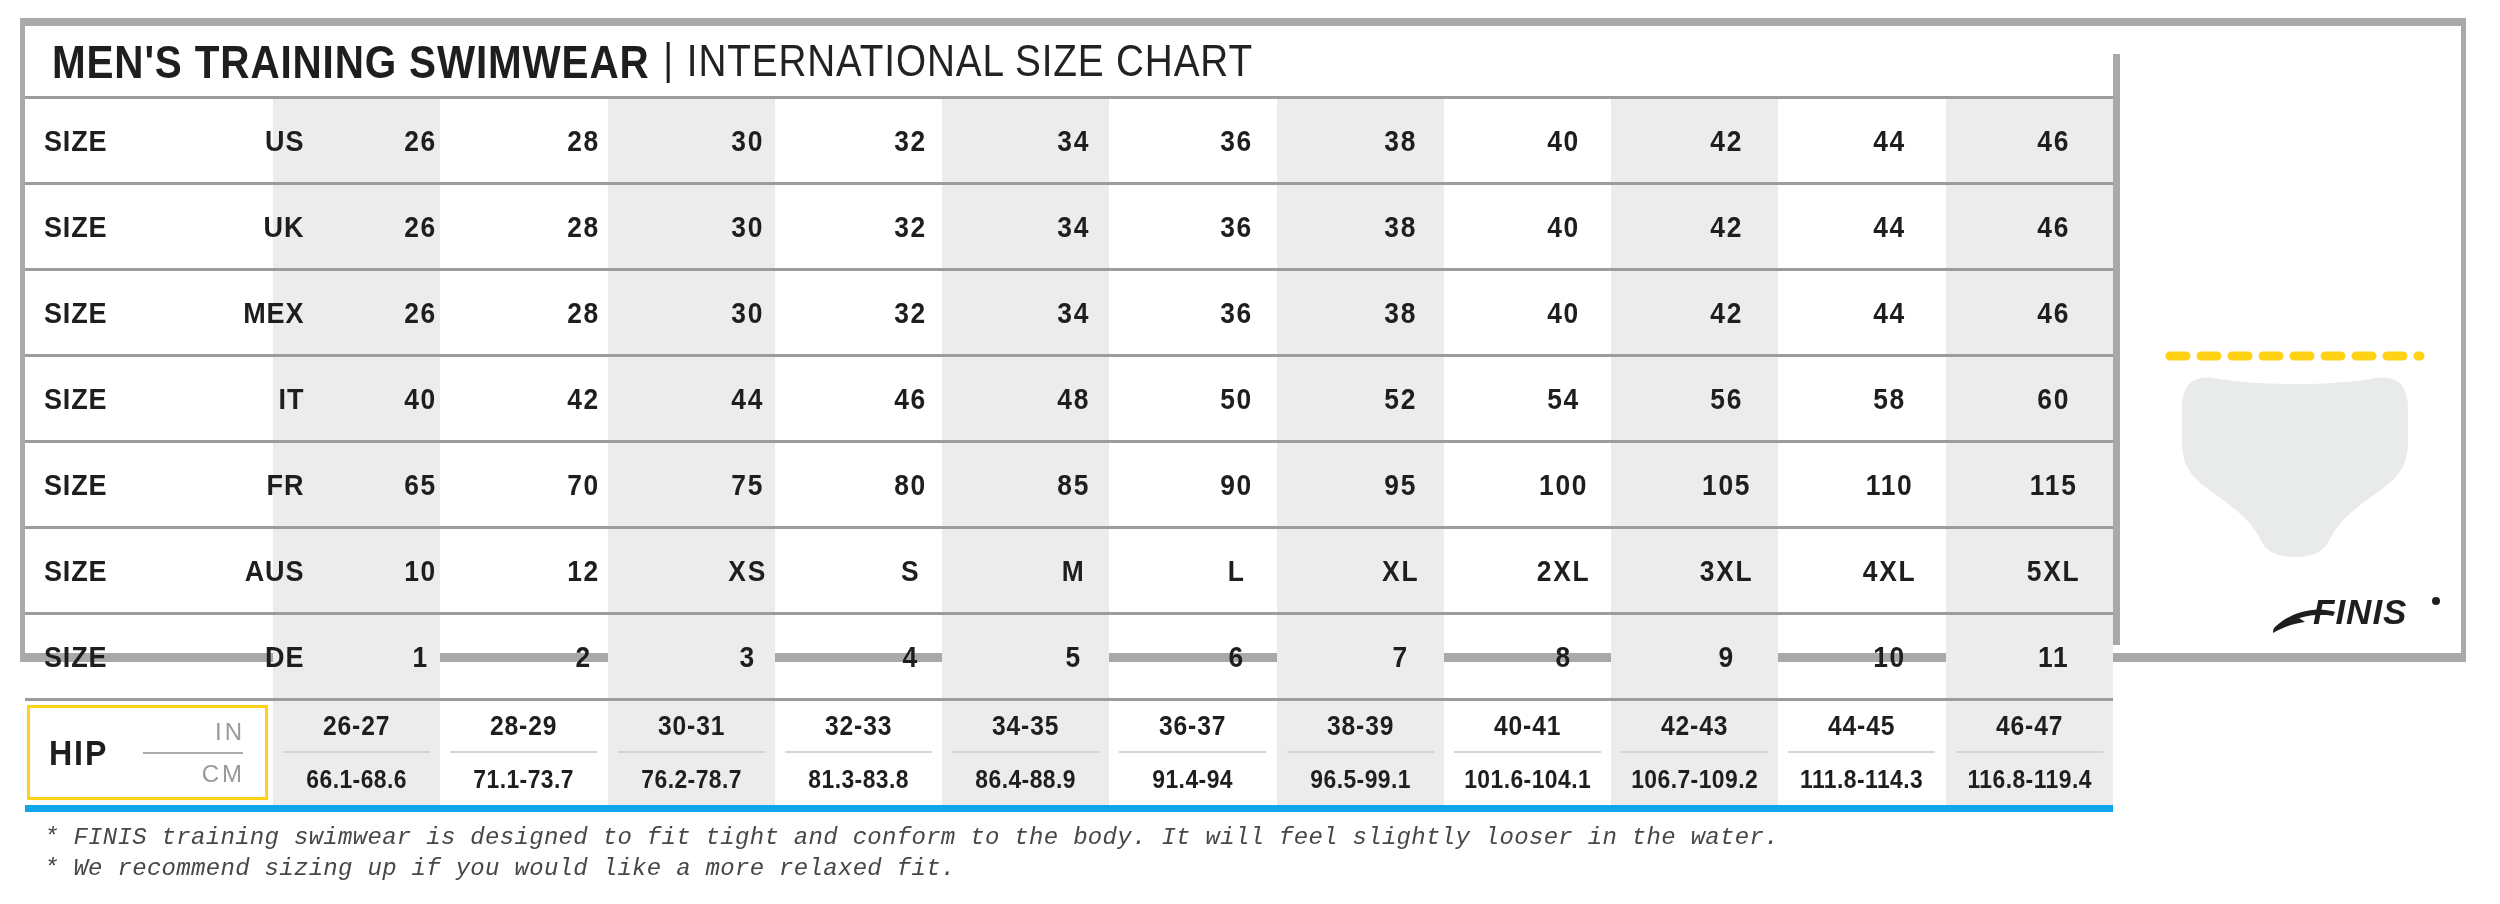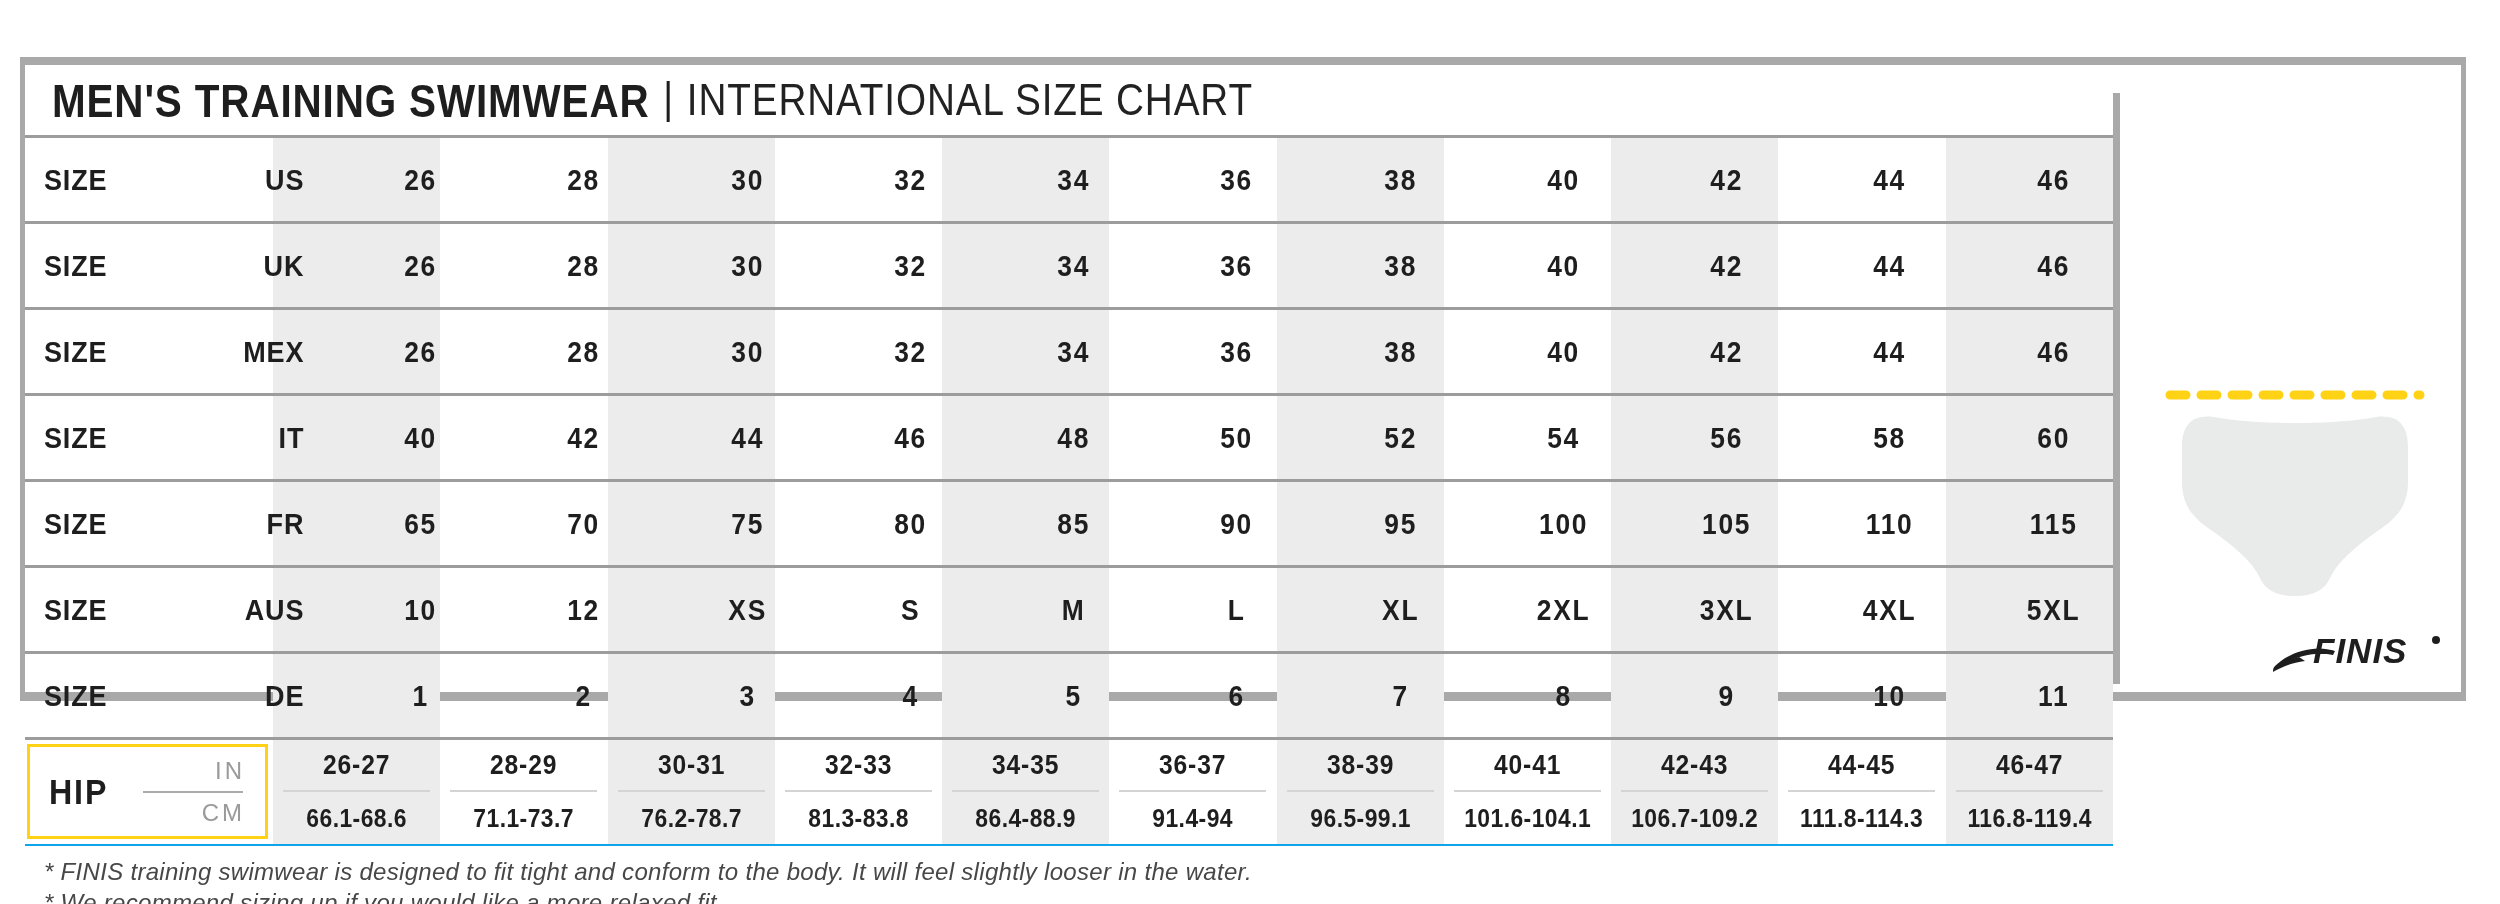--- a/index.html
+++ b/index.html
@@ -1,20 +1,20 @@
 <!DOCTYPE html>
 <html><head>
 <meta charset="utf-8">
 <style>
   html,body{margin:0;padding:0;background:#fff;}
   body{width:2500px;height:904px;position:relative;overflow:hidden;
        font-family:"Liberation Sans",sans-serif;color:#1E1E1E;}
 
   .frame{position:absolute;left:20px;top:18px;width:2446px;height:644px;box-sizing:border-box;
-         border:5px solid #A9A9A9;border-top-width:8px;border-bottom-width:9px;background:#fff;margin-top:39px;}
+         border:5px solid #A9A9A9;border-top-width:8px;border-bottom-width:9px;background:#fff;}
 
   .left-panel{position:absolute;left:0;top:0;width:2088px;height:100%;}
 
   
   .title-bar{height:70px;border-bottom:3px solid #9C9C9C;display:flex;align-items:center;padding-left:27px;}
   .title{display:flex;align-items:center;transform:scaleX(0.86);transform-origin:0 50%;white-space:nowrap;}
   .title-bold{font-weight:bold;font-size:47px;letter-spacing:1px;}
   .title-sep{font-weight:400;font-size:44px;margin:0 16px 4px 16px;color:#1E1E1E;}
   .title-regular{font-weight:400;font-size:45px;letter-spacing:1px;color:#222;}
 
@@ -28,36 +28,36 @@
   .size-row{position:relative;z-index:1;display:grid;grid-template-columns:122px 126px repeat(11,1fr);
             align-items:center;height:83px;border-bottom:3px solid #9C9C9C;gap:44px;}
   .lbl{font-weight:bold;font-size:30px;letter-spacing:1px;}
   .size-lbl{padding-left:21px;transform:scaleX(0.9);transform-origin:left center;}
   .region-lbl{text-align:right;padding-right:14px;transform:scaleX(0.9);transform-origin:right center;}
   .cell{text-align:center;font-weight:bold;font-size:30px;letter-spacing:2px;
         transform:scaleX(0.88);transform-origin:center;}
 
   
   .hip-section{position:relative;z-index:1;display:grid;grid-template-columns:248px repeat(11,1fr);
-               grid-template-rows:52px 52px;border-bottom:2px solid #0ea5e9;align-items:center;}
+               grid-template-rows:52px 52px;border-bottom:7px solid #0ea5e9;align-items:center;}
   .hip-label-cell{grid-row:1/3;grid-column:1;position:relative;height:104px;}
   .hip-outline{position:absolute;left:2px;top:4px;right:5px;bottom:5px;border:3px solid #FFD215;}
   .hip-word{position:absolute;left:24px;top:50%;transform:translateY(-50%) scaleX(0.92);
             transform-origin:left center;font-weight:bold;font-size:35px;letter-spacing:2px;}
   .hip-unit{position:absolute;right:28px;color:#9A9A9A;font-size:24px;letter-spacing:3px;}
   .unit-in{top:17px;}
   .unit-cm{bottom:17px;}
   .hip-mid-line{position:absolute;left:118px;right:30px;top:calc(50% - 1px);height:2px;background:#ABABAB;}
   .hcell{font-size:28px;letter-spacing:1px;}
   .hcell.cm{font-size:26px;letter-spacing:0.5px;}
   .in-border{align-self:stretch;display:flex;align-items:center;justify-content:center;
              border-bottom:2px solid #D4D4D4;}
 
   
-  .footnotes{padding:10px 0 0 19px;}
+  .footnotes{padding:10px 0 0 19px;font-family:Liberation Mono, monospace;}
   .footnote{font-style:italic;font-size:24px;color:#474747;line-height:31px;letter-spacing:0.3px;}
 
   
   .divider{position:absolute;left:2088px;top:28px;bottom:8px;width:7px;background:#A9A9A9;}
   .right-panel{position:absolute;left:2095px;top:0;right:0;bottom:0;}
   .garment{position:absolute;left:38px;top:318px;}
   .logo{position:absolute;right:14px;bottom:8px;}
 </style>
 </head>
 <body>

